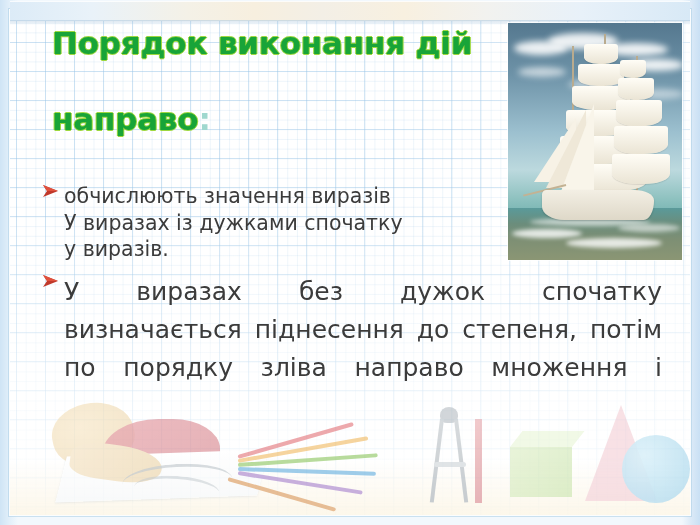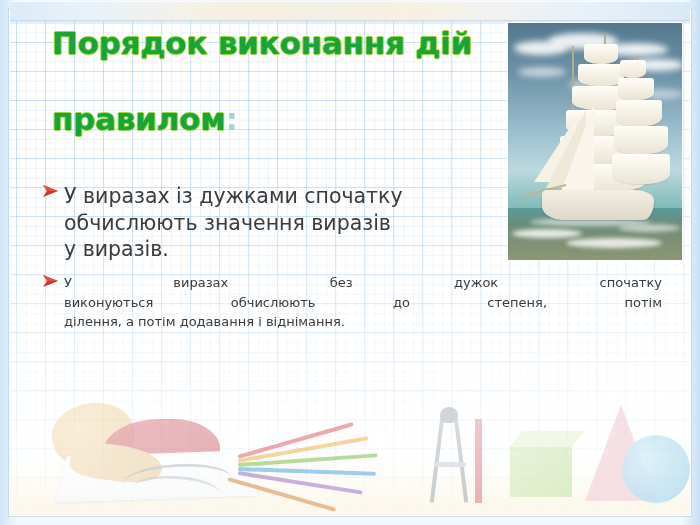--- a/index.html
+++ b/index.html
@@ -335,21 +335,21 @@
   .bullet-1 {
     font-size: 20.5px;
     line-height: 1.30;
     padding-left: 22px;
     width: 420px;
     margin-bottom: 10px;
   }
   .bullet-1 .b-first { display: block; }
 
   .bullet-2 {
-    font-size: 13px;
+    font-size: 25px;
     line-height: 1.52;
     padding-left: 22px;
     width: 598px;
     text-align: justify;
   }
   .bullet-2 .jline {
     display: block;
     text-align: justify;
     text-align-last: justify;
   }
@@ -436,43 +436,43 @@
     <div class="jib" style="left:38px;bottom:72px;border-width:0 0 78px 40px;border-color:transparent transparent #efe8d8 transparent;"></div>
     <div class="jib" style="left:52px;bottom:66px;border-width:0 0 90px 34px;border-color:transparent transparent #f9f5ea transparent;"></div>
 
     <div class="bowsprit" style="left:14px;bottom:74px;width:44px;transform:rotate(-14deg);"></div>
 
     <div class="hull"></div>
   </div>
 
   <div class="content">
 
-    <h1 class="title"><span>Порядок виконання дій</span><br><br><span>правилом</span><span class="colon">:</span></h1>
+    <h1 class="title"><span>Порядок виконання дій</span><br><br><span>направо</span><span class="colon">:</span></h1>
 
     <div class="bullets">
 
       <div class="bullet bullet-1">
         <span class="marker">
           <svg width="18" height="16" viewBox="0 0 18 16" aria-hidden="true">
             <path d="M1 2 L16 8 L1 14 L5 8 Z" fill="#c0392b"></path>
             <path d="M1 2 L16 8 L5 8 Z" fill="#e0503c"></path>
           </svg>
         </span>
+        <span class="b-first">обчислюють значення виразів</span>
         <span class="b-first">У виразах із дужками спочатку</span>
-        <span class="b-first">обчислюють значення виразів</span>
         <span class="b-first">у виразів.</span>
       </div>
 
       <div class="bullet bullet-2">
         <span class="marker">
           <svg width="18" height="16" viewBox="0 0 18 16" aria-hidden="true">
             <path d="M1 2 L16 8 L1 14 L5 8 Z" fill="#c0392b"></path>
             <path d="M1 2 L16 8 L5 8 Z" fill="#e0503c"></path>
           </svg>
         </span>
         <span class="jline">У виразах без дужок спочатку</span>
-        <span class="jline">виконуються обчислюють до степеня, потім</span>
-        <span class="jline last">ділення, а потім додавання і віднімання.</span>
+        <span class="jline">визначається піднесення до степеня, потім</span>
+        <span class="jline">по порядку зліва направо множення і</span>
       </div>
 
     </div>
   </div>
 </div>
 
 </body></html>

